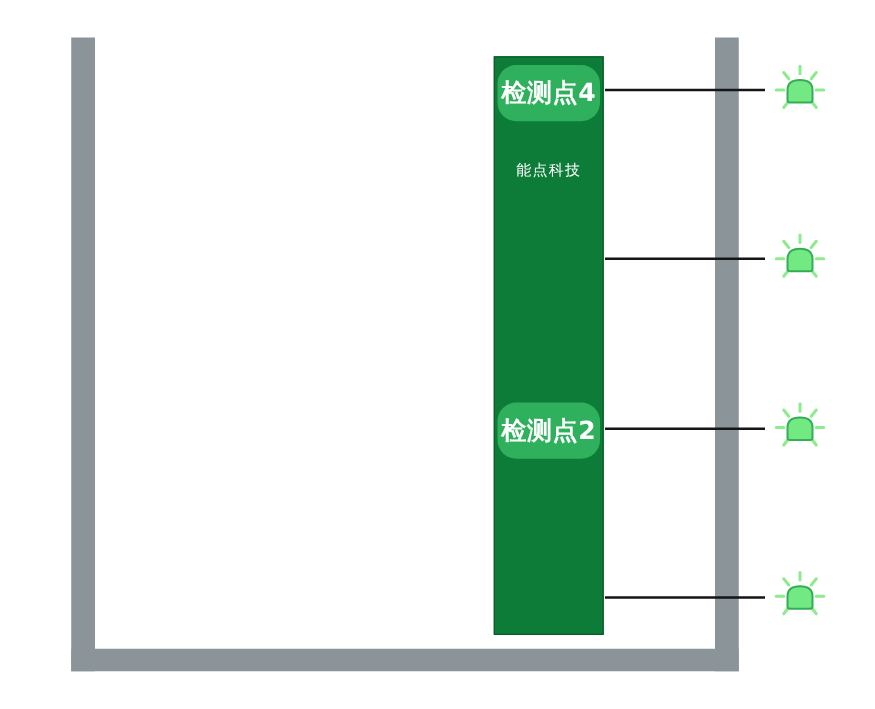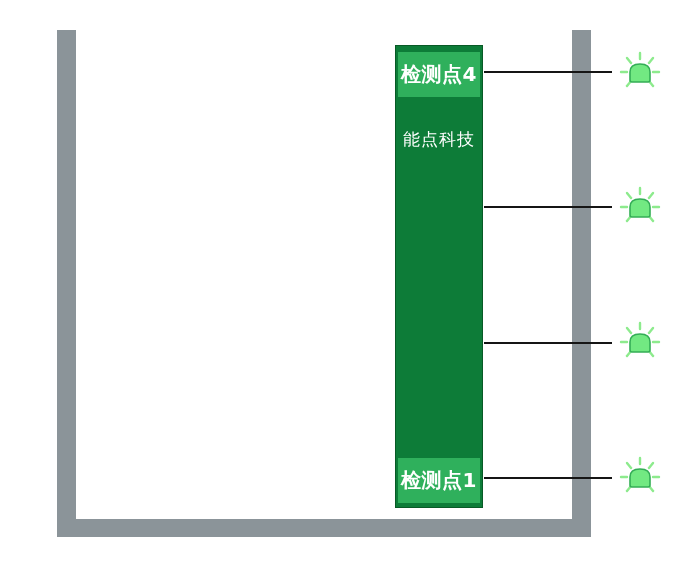--- a/index.html
+++ b/index.html
@@ -17,31 +17,31 @@
 
     .column{
       position:absolute;left:395px;top:45px;width:88px;height:463px;
       background:var(--column);
       border:1px solid var(--column_border);
       box-sizing:border-box;z-index:2;
     }
     .dbox{
       position:absolute;left:2px;right:2px;height:45px;
       background:var(--box);
-      display:flex;align-items:center;justify-content:center;
+      display:flex;align-items:center;justify-content:center;border-radius:15px;
     }
     .box-4{top:6px}.box-3{top:140px}.box-2{top:276px}.box-1{top:412px}
     .dlabel{
       color:var(--label_text);font-weight:700;font-size:20px;
       letter-spacing:0.5px;white-space:nowrap;
     }
     .company{
       position:absolute;left:0;right:0;top:82px;
       text-align:center;color:var(--label_text);
-      font-size:17px;letter-spacing:1px;white-space:nowrap;
+      font-size:12px;letter-spacing:1px;white-space:nowrap;
     }
 
     .line{
       position:absolute;left:484px;width:128px;height:2px;
       background:var(--connector);z-index:3;
     }
     .line-4{top:71px}.line-3{top:206px}.line-2{top:342px}.line-1{top:477px}
 
     .led{position:absolute;left:618px;width:44px;height:44px;z-index:4;}
     .led-4{top:50px}.led-3{top:185px}.led-2{top:320px}.led-1{top:455px}
@@ -56,22 +56,22 @@
 
   <div class="wall wall-left"></div>
   <div class="wall wall-right"></div>
   <div class="wall wall-bottom"></div>
 
   <div class="column">
     <div class="dbox box-4">
       <span class="dlabel">检测点4</span>
     </div>
     <div class="company">能点科技</div>
-    <div class="dbox box-1">
-      <span class="dlabel">检测点1</span>
+    <div class="dbox box-2">
+      <span class="dlabel">检测点2</span>
     </div>
   </div>
 
   <div class="line line-4"></div>
   <div class="line line-3"></div>
   <div class="line line-2"></div>
   <div class="line line-1"></div>
 
   <div class="led led-4">
     <svg width="44" height="44" viewBox="0 0 44 44">

